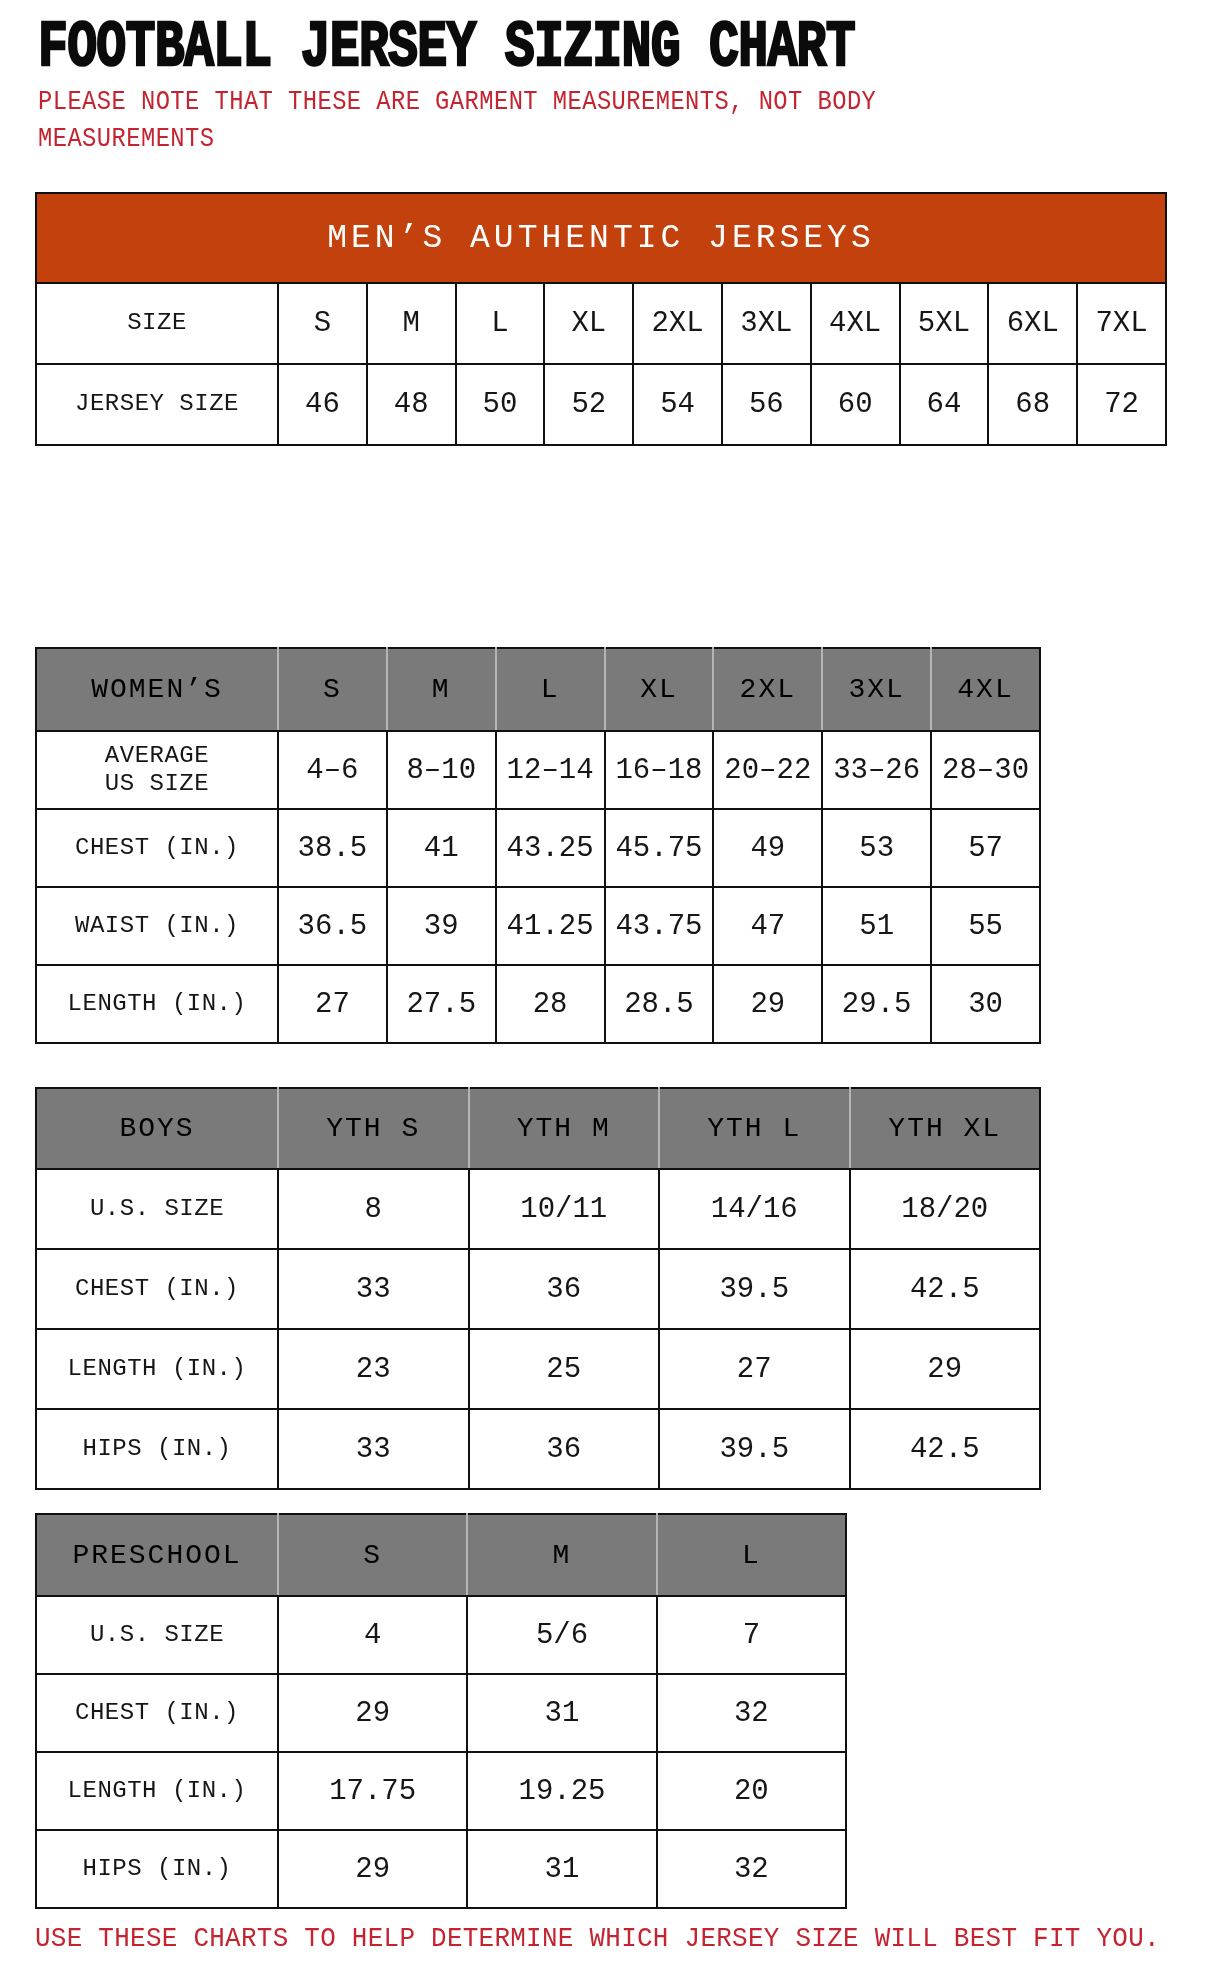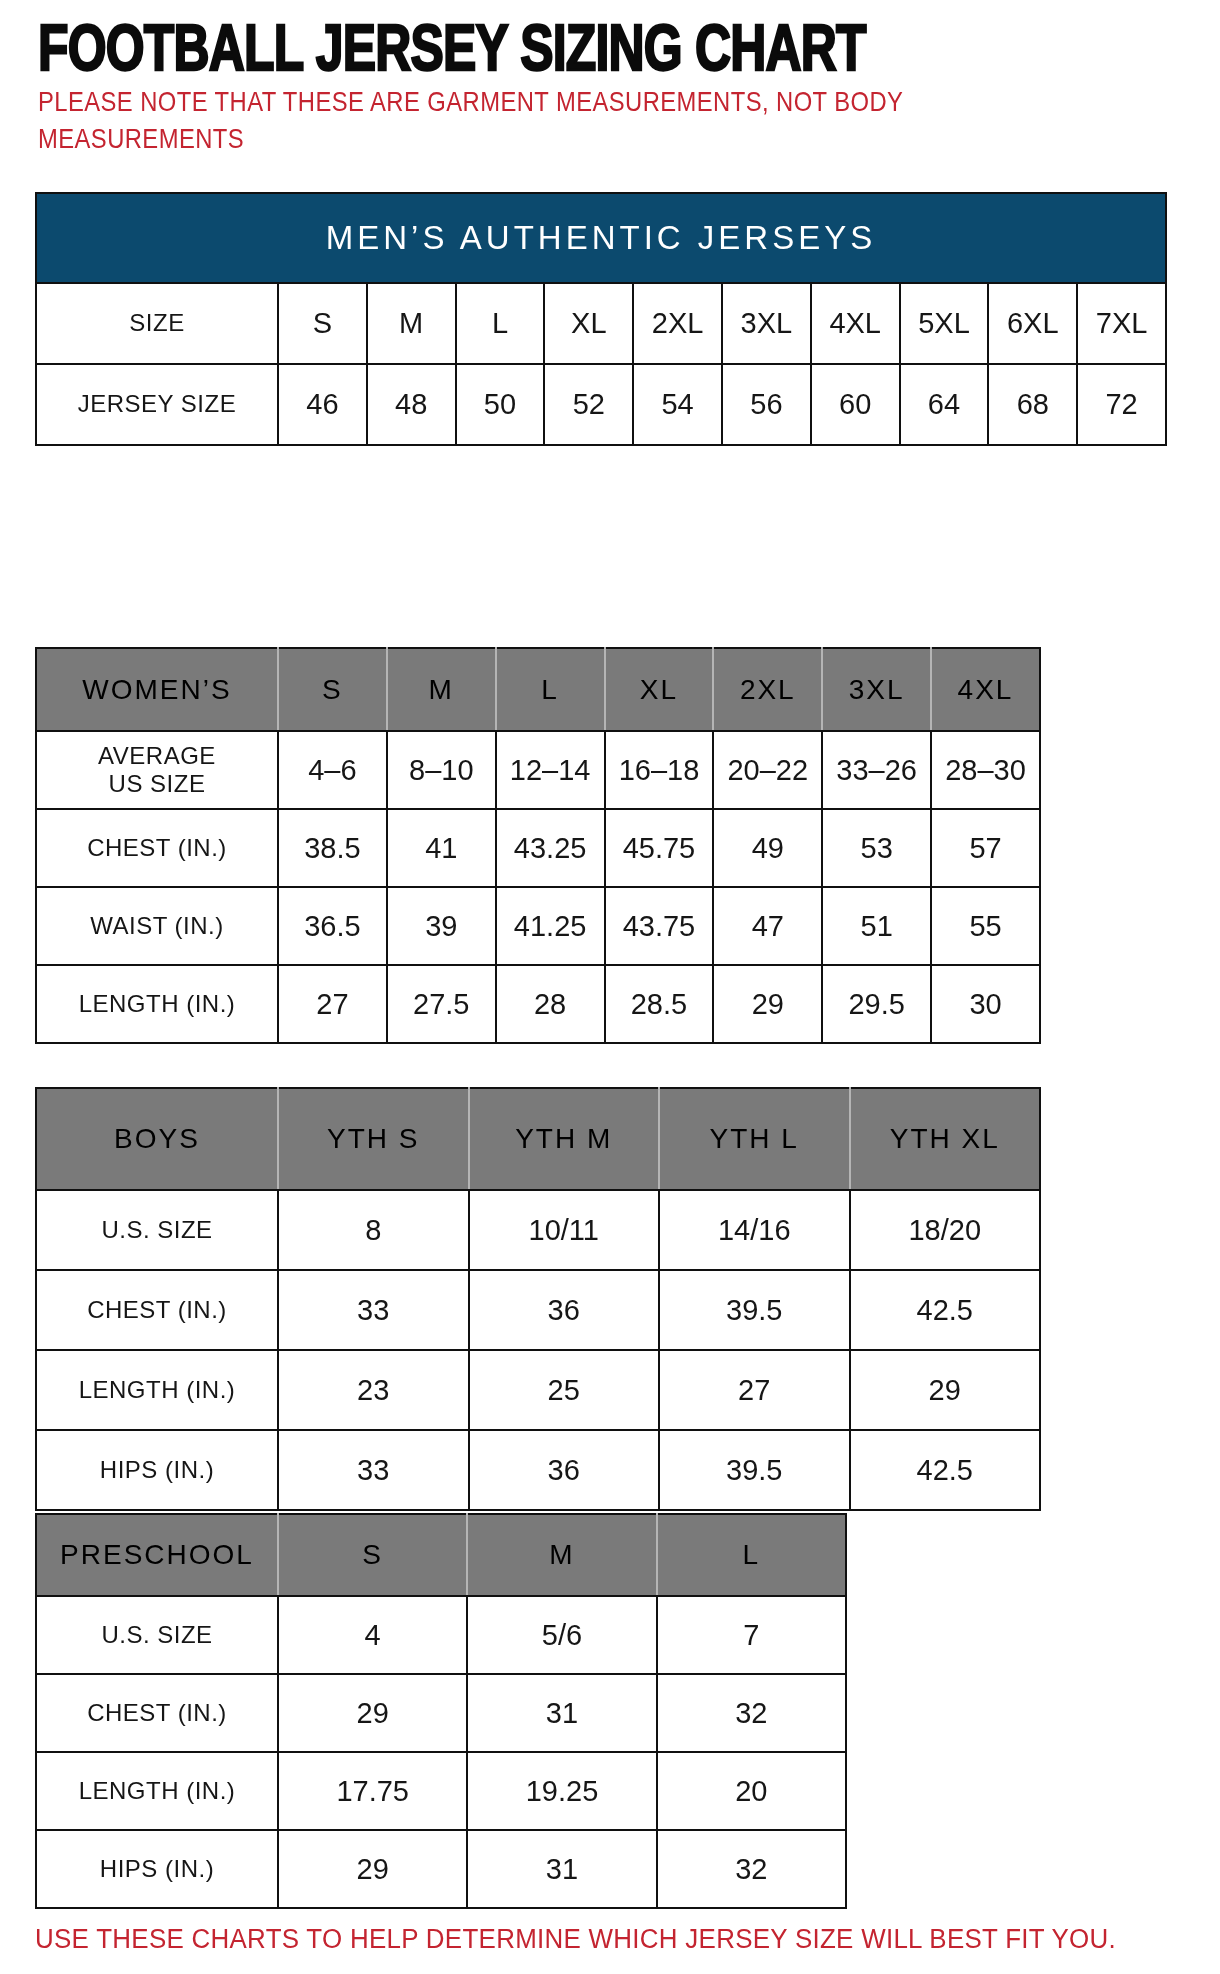--- a/index.html
+++ b/index.html
@@ -2,21 +2,21 @@
 <html><head>
 <meta charset="utf-8">
 <style>
   * { margin: 0; padding: 0; box-sizing: border-box; }
   html, body { background: #ffffff; }
   .page {
     position: relative;
     width: 1220px;
     height: 1974px;
     background: #ffffff;
-    font-family: Liberation Sans, sans-serif;
+    font-family: Liberation Mono, monospace;
     color: #161616;
     overflow: hidden;
   }
   .title {
     position: absolute;
     left: 38px;
     top: 16px;
     font-size: 64px;
     font-weight: 700;
     line-height: 1;
@@ -61,21 +61,21 @@
     border: 2px solid #101010;
     text-align: center;
     vertical-align: middle;
     font-size: 29px;
     color: #161616;
     overflow: hidden;
   }
   td.label { font-size: 24px; letter-spacing: 0.5px; white-space: pre-line; line-height: 1.18; }
   td.val   { font-size: 29px; }
   td.banner {
-    background: #0c4a6e;
+    background: #c2410c;
     color: #ffffff;
     font-size: 33px;
     letter-spacing: 4px;
   }
   td.gray {
     background: #7a7a7a;
     color: #000000;
     font-size: 28px;
     letter-spacing: 2px;
   }
@@ -88,21 +88,21 @@
   .t-mens tr.banner-row { height: 90px; }
   .t-mens col.c-label { width: 242px; }
 
   .t-womens { top: 647px; width: 1006px; }
   .t-womens tr { height: 78px; }
   .t-womens tr.gray-row { height: 83px; }
   .t-womens col.c-label { width: 242px; }
 
   .t-boys { top: 1087px; width: 1006px; }
   .t-boys tr { height: 80px; }
-  .t-boys tr.gray-row { height: 102px; }
+  .t-boys tr.gray-row { height: 81px; }
   .t-boys col.c-label { width: 242px; }
 
   .t-preschool { top: 1513px; width: 812px; }
   .t-preschool tr { height: 78px; margin-left: 6px; }
   .t-preschool tr.gray-row { height: 82px; }
   .t-preschool col.c-label { width: 242px; }
 </style>
 </head>
 <body>
 

